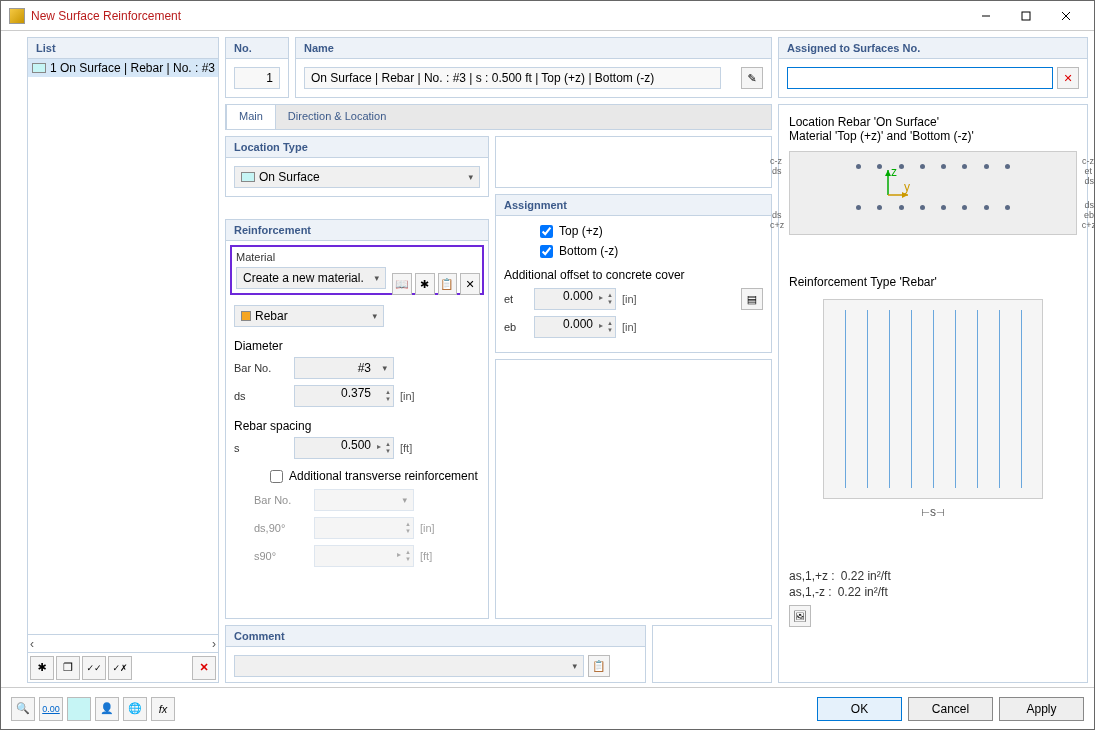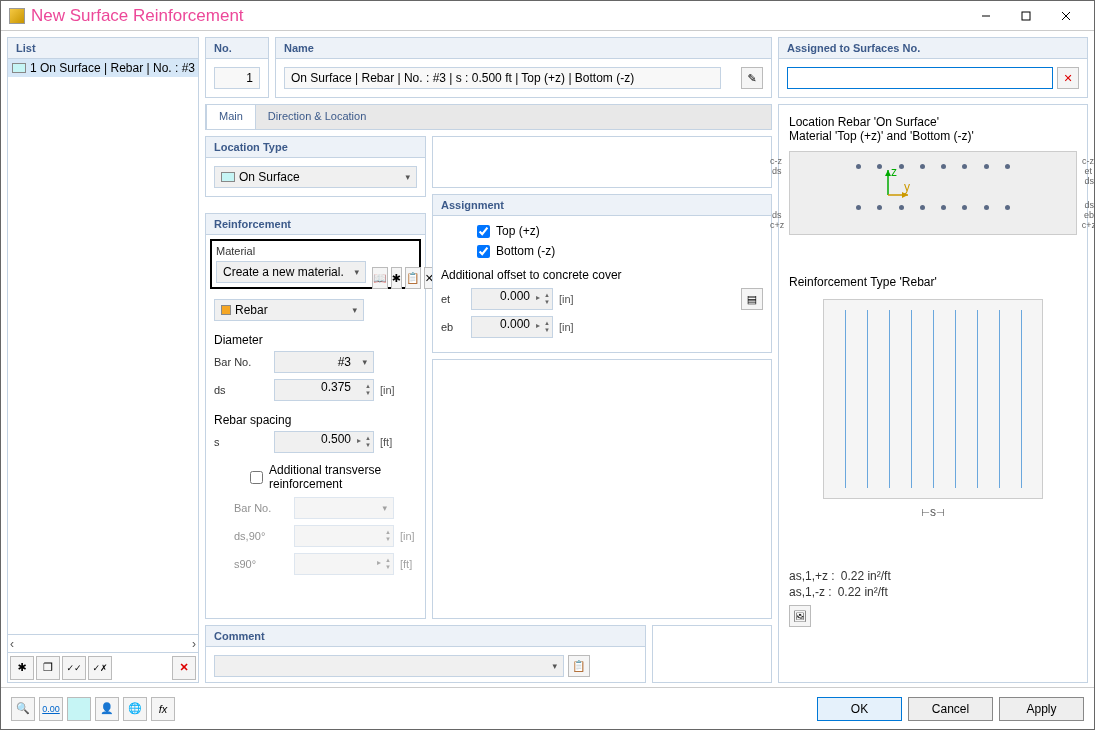--- a/index.html
+++ b/index.html
@@ -1,27 +1,27 @@
 <!DOCTYPE html>
 <html><head>
 <meta charset="utf-8">
 <style>
 * { box-sizing: border-box; margin: 0; padding: 0; font-family: "Segoe UI", Tahoma, sans-serif; font-size: 12px; }
 body { background: #fff; width: 1095px; height: 730px; border: 1px solid #666; overflow: hidden; position: relative; }
 
 
 .titlebar { height: 30px; display: flex; align-items: center; padding: 0 8px; border-bottom: 1px solid #ccc; }
 .titlebar .app-icon { width: 16px; height: 16px; background: linear-gradient(135deg, #f5c842, #c89500); border: 1px solid #999; margin-right: 6px; }
-.titlebar .title { flex: 1; font-size: 17px; color: #ec4899; }
+.titlebar .title { flex: 1; font-size: 12px; color: #b91c1c; }
 .win-btns { display: flex; gap: 0; }
 .win-btn { width: 40px; height: 28px; display: flex; align-items: center; justify-content: center; font-size: 13px; color: #000; cursor: pointer; }
 .win-btn svg { width: 10px; height: 10px; }
 
 
-.content { display: flex; height: calc(730px - 30px - 42px); padding: 6px; gap: 6px; }
+.content { display: flex; height: calc(730px - 30px - 42px); padding: 6px; gap: 6px; margin-left: 20px; }
 .col-list { width: 192px; display: flex; flex-direction: column; }
 .col-mid { flex: 1; display: flex; flex-direction: column; gap: 6px; min-width: 0; }
 .col-right { width: 310px; display: flex; flex-direction: column; gap: 6px; }
 
 .panel { border: 1px solid #c4d3e3; background: #fff; }
 .panel-head { background: #edf2f8; color: #3c5a8a; font-weight: 600; font-size: 11px; padding: 4px 8px; border-bottom: 1px solid #c4d3e3; }
 .panel-body { padding: 8px; }
 
 
 .list-panel { flex: 1; display: flex; flex-direction: column; border: 1px solid #c4d3e3; }
@@ -44,31 +44,31 @@
 .assigned-panel .panel-body { display: flex; gap: 4px; align-items: center; }
 .assigned-input { flex: 1; height: 22px; border: 1px solid #0078d7; background: #fff; padding: 0 6px; }
 
 
 .tabstrip { background: #e8e8e8; border: 1px solid #c4d3e3; display: flex; height: 26px; align-items: stretch; }
 .tab { padding: 5px 12px; font-size: 11px; color: #3c5a8a; cursor: pointer; border-right: 0px solid #c4d3e3; }
 .tab.active { background: #fff; border-top: 1px solid #c4d3e3; border-left: 1px solid #c4d3e3; border-right: 1px solid #c4d3e3; margin-top: -1px; }
 
 
 .form-row { display: flex; gap: 6px; flex: 1; min-height: 0; }
-.form-left { width: 221px; display: flex; flex-direction: column; gap: 16px; }
+.form-left { width: 264px; display: flex; flex-direction: column; gap: 22px; }
 .form-mid { flex: 1; display: flex; flex-direction: column; gap: 6px; }
 
 .section-head { color: #3c5a8a; font-weight: 600; font-size: 11px; margin-bottom: 6px; }
 .dropdown { width: 100%; height: 22px; border: 1px solid #c4d3e3; background: #f0f0f0; padding: 0 18px 0 6px; position: relative; display: flex; align-items: center; cursor: pointer; }
 .dropdown::after { content: "▾"; position: absolute; right: 6px; font-size: 9px; color: #555; }
 .dropdown.small { width: 150px; }
 .loc-swatch { width: 14px; height: 10px; background: #c6f5f5; border: 1px solid #888; margin-right: 4px; flex-shrink: 0; }
 .rt-swatch { width: 10px; height: 10px; background: #f5a623; border: 1px solid #888; margin-right: 4px; flex-shrink: 0; }
 
-.highlight-box { border: 2px solid #000000; padding: 4px; margin: -4px; margin-bottom: 6px; }
+.highlight-box { border: 2px solid #6d28d9; padding: 4px; margin: -4px; margin-bottom: 6px; }
 
 .label-row { display: flex; align-items: center; gap: 6px; margin-bottom: 6px; }
 .label-row .lab { width: 54px; color: #333; font-size: 11px; }
 .numfield { width: 82px; height: 22px; border: 1px solid #c4d3e3; background: #f0f0f0; text-align: right; padding: 0 22px 0 4px; position: relative; }
 .numfield .spin { position: absolute; right: 2px; top: 1px; bottom: 1px; width: 8px; display: flex; flex-direction: column; justify-content: center; font-size: 6px; color: #666; line-height: 7px; }
 .numfield .ext { position: absolute; right: 12px; top: 4px; font-size: 8px; color: #666; }
 .unit { color: #555; font-size: 11px; }
 .chk { display: flex; align-items: center; gap: 6px; margin-bottom: 6px; padding-left: 36px; }
 .chk input { width: 13px; height: 13px; }
 .subgroup { margin-left: 20px; opacity: 0.55; }

